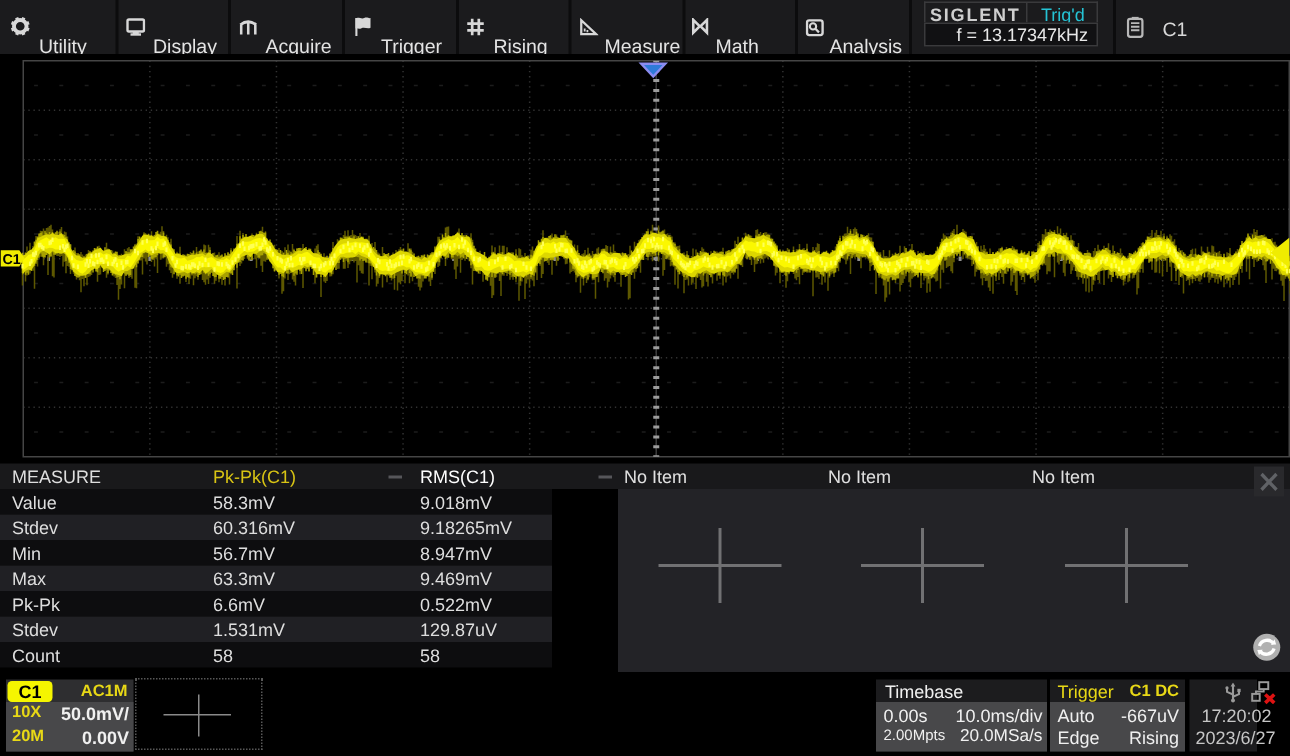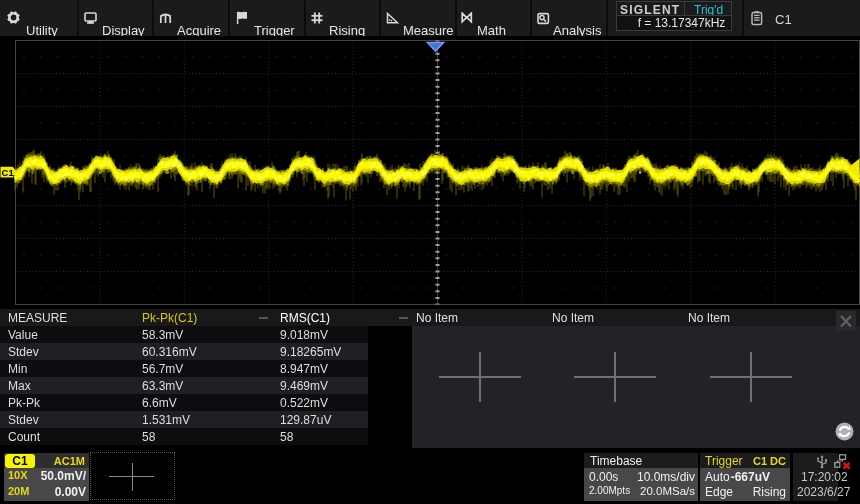--- a/index.html
+++ b/index.html
@@ -246,21 +246,21 @@
   <div class="wtx sm" style="left:5px; top:17px; font-weight:normal;">0.00s</div>
   <div class="wtx sm" style="right:3px; top:17px; font-weight:normal;">10.0ms/div</div>
   <div class="wtx" style="left:5px; top:32px; font-weight:normal; font-size:10px;">2.00Mpts</div>
   <div class="wtx" style="right:3px; top:32px; font-weight:normal; font-size:11.5px;">20.0MSa/s</div>
 </div>
 <div class="bbox" id="trbox">
   <div class="vals"></div>
   <div class="ytx sm" style="left:5px; top:1px; font-weight:normal;">Trigger</div>
   <div class="ytx sm" style="right:4px; top:2px; font-weight:bold; font-size:11px;">C1 DC</div>
   <div class="wtx sm" style="left:5px; top:17px; font-weight:normal;">Auto</div>
-  <div class="wtx sm" style="right:20px; top:17px; font-weight:bold;margin-left:15px;">-667uV</div>
+  <div class="wtx sm" style="right:4px; top:17px; font-weight:normal;margin-left:15px;">-667uV</div>
   <div class="wtx sm" style="left:5px; top:32px; font-weight:normal;">Edge</div>
   <div class="wtx sm" style="right:4px; top:32px; font-weight:normal;">Rising</div>
 </div>
 <div class="bbox" id="dtbox">
   <div class="lab12" style="left:8px; top:17px; color:#c6c6c6;">17:20:02</div>
   <div class="lab12" style="left:4px; top:32px; color:#c6c6c6;">2023/6/27</div>
   <svg class="abs" style="left:22px; top:2px" width="14" height="14">
       <line x1="7" y1="1.5" x2="7" y2="12" stroke="#9a9a9a" stroke-width="1.4"></line>
       <path d="M7 0 L5.4 2.6 L8.6 2.6 Z" fill="#9a9a9a"></path>
       <path d="M7 8 L3 6.2 L3 4.4" stroke="#9a9a9a" stroke-width="1.3" fill="none"></path>

